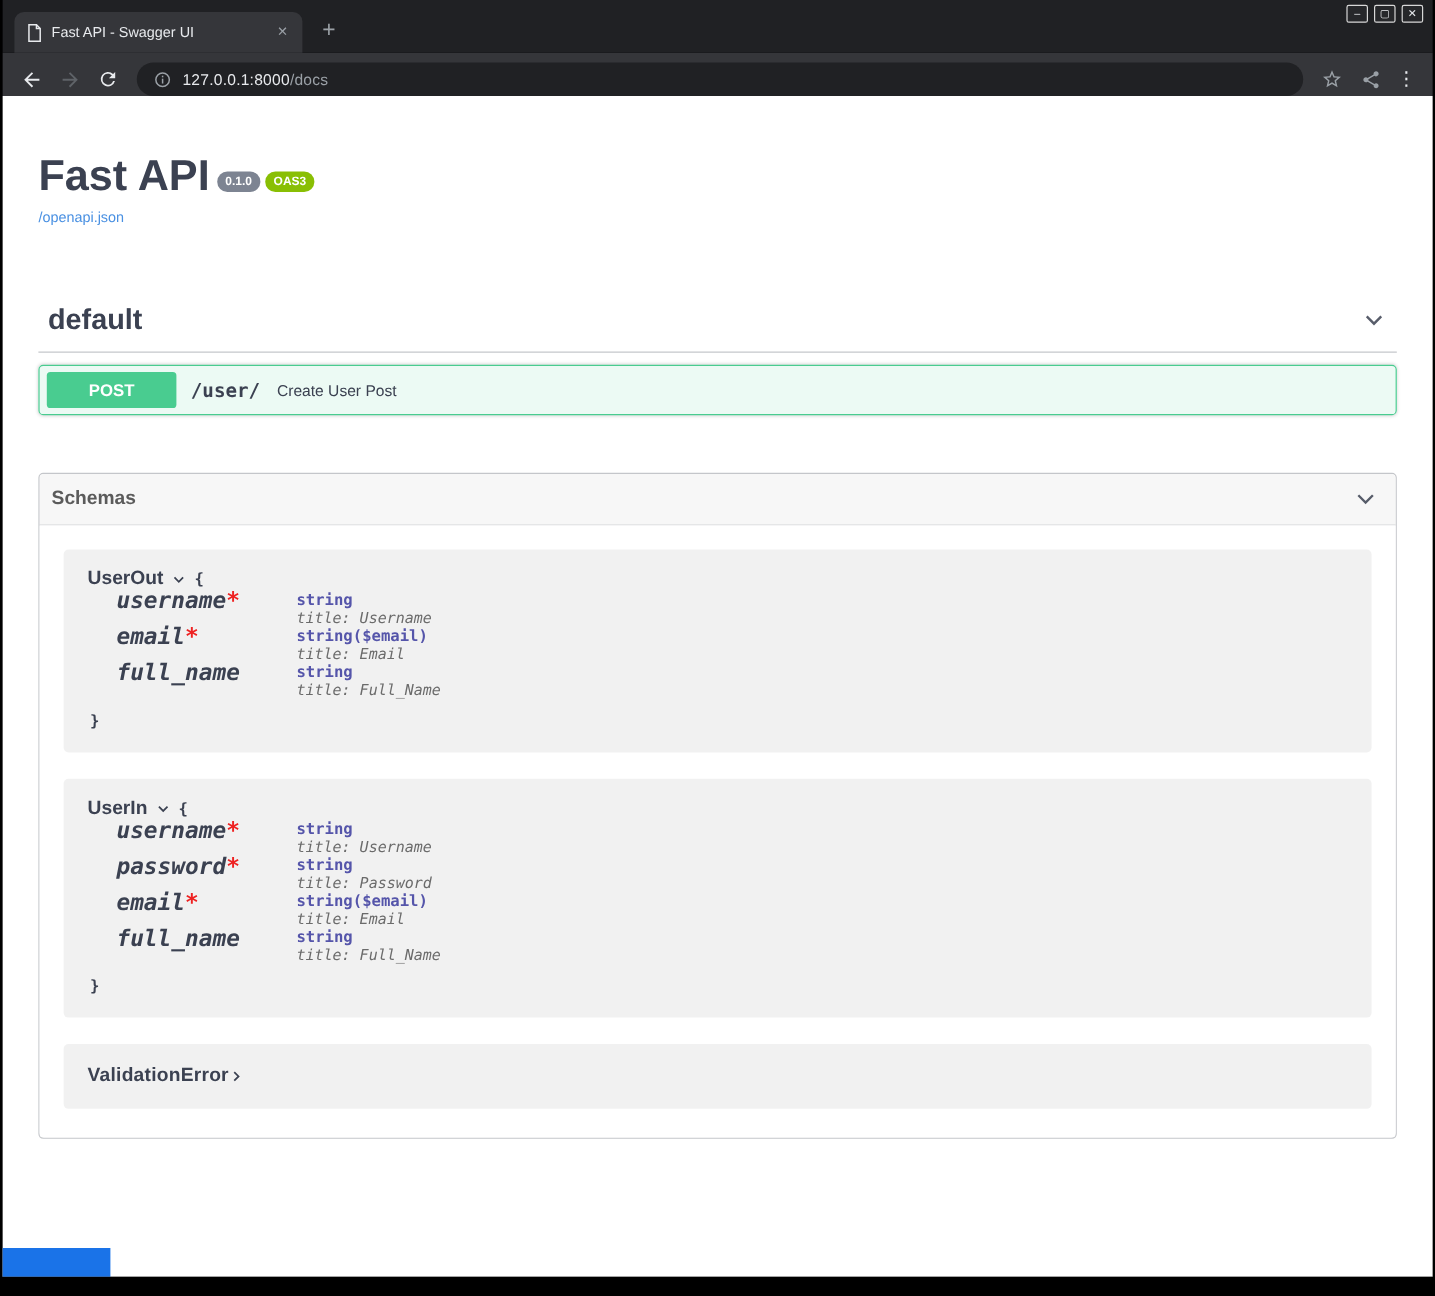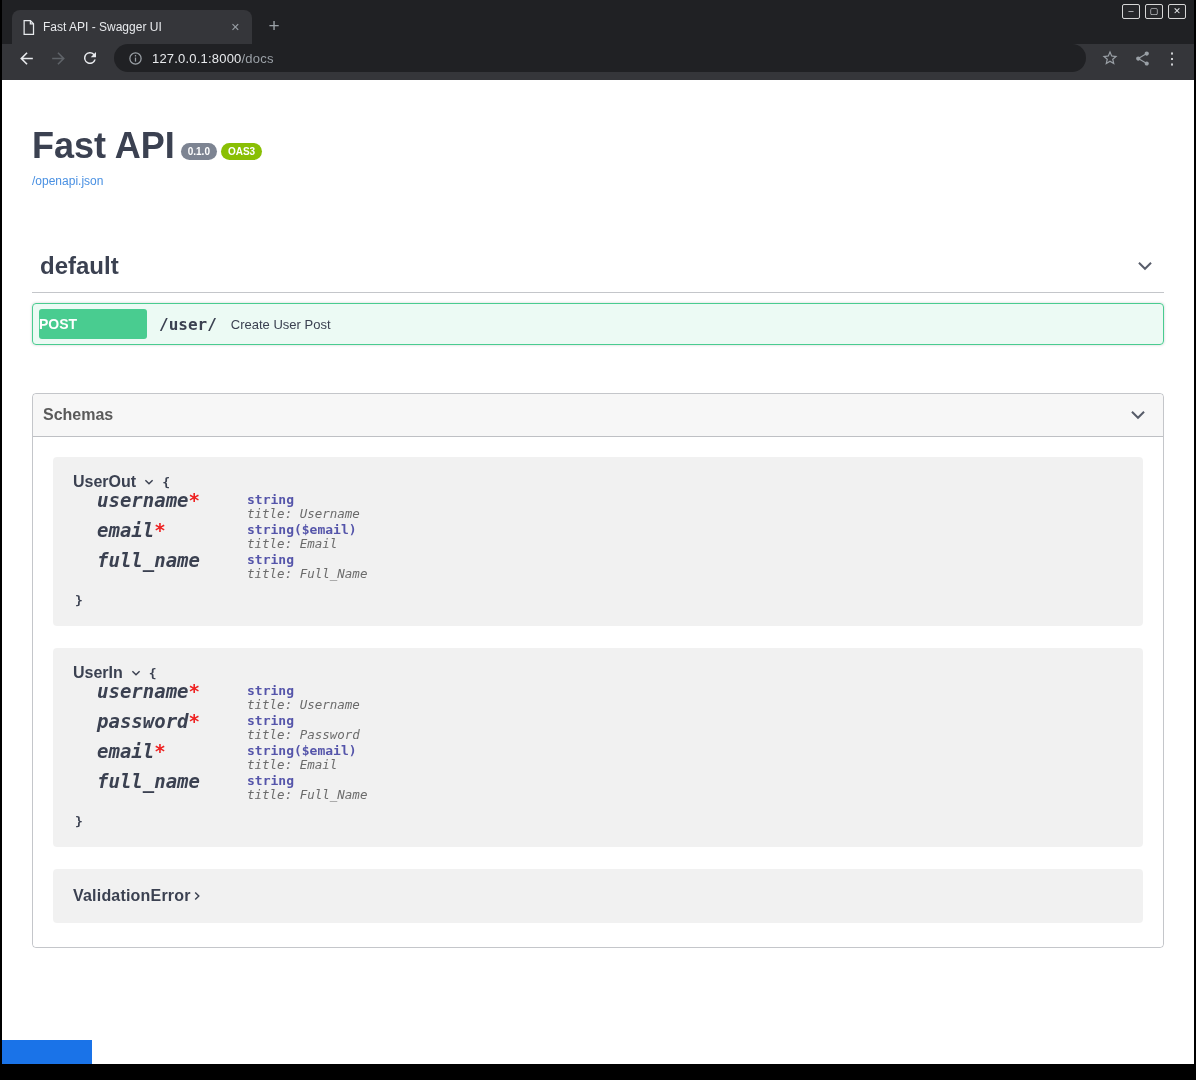--- a/index.html
+++ b/index.html
@@ -25,21 +25,21 @@
   .tabstrip{height:44px;background:var(--frame);position:relative;}
   .win-controls{position:absolute;top:4px;right:8px;display:flex;gap:5px;}
   .win-btn{width:18px;height:15px;border:1px solid #d7d7d7;border-radius:2px;background:#26272a;
     color:#e8eaed;font-size:9px;line-height:13px;text-align:center;cursor:default;}
   .tab{position:absolute;left:10px;top:10px;width:240px;height:34px;background:var(--toolbar);
     border-radius:8px 8px 0 0;display:flex;align-items:center;gap:8px;padding:12px 10px;}
   .tab-title{flex:1;color:#e8eaed;font-size:12px;white-space:nowrap;overflow:hidden;text-overflow:ellipsis;}
   .tab-close{color:#9aa0a6;font-size:11px;line-height:11px;padding:2px;}
   .newtab{position:absolute;left:260px;top:14px;color:#9aa0a6;font-size:19px;line-height:24px;width:24px;text-align:center;}
   
-  .toolbar{height:36px;background:var(--toolbar);display:flex;align-items:flex-start;gap:4px;padding:0 10px;}
+  .toolbar{height:36px;background:var(--toolbar);display:flex;align-items:flex-end;gap:4px;padding:0 10px;}
   .nav-btn{width:28px;height:28px;display:flex;align-items:center;justify-content:center;border-radius:50%;}
   .omnibox{flex:1;height:28px;background:var(--omnibox);border-radius:14px;display:flex;align-items:center;
     gap:9px;padding:0 14px;margin:0 6px;}
   .url{font-size:13px;color:#e8eaed;letter-spacing:.2px;}
   .url .path{color:#9aa0a6;}
   .menu-dots{color:#e8eaed;font-size:16px;width:24px;text-align:center;}
   
   .content{position:absolute;top:80px;left:0;right:0;bottom:16px;background:#fff;overflow:hidden;color:var(--heading);}
   .wrap{padding:48px 30px 0;}
   .info-head{display:flex;align-items:flex-start;}
@@ -50,21 +50,21 @@
   .badge.oas{background:var(--oas-green);margin-left:4px;}
   .spec-link{display:inline-block;margin-top:10px;font-size:12px;color:var(--link-blue);text-decoration:none;}
   
   .tag-head{margin-top:55px;display:flex;align-items:center;justify-content:space-between;
     padding:8px 8px 12px 8px;border-bottom:1px solid rgba(59,65,81,.3);cursor:pointer;}
   .tag-name{font-size:24px;font-weight:bold;color:var(--heading);}
   
   .opblock{margin-top:10px;border:1px solid var(--accent-green);background:rgba(73,204,144,.1);
     border-radius:4px;box-shadow:0 0 3px rgba(0,0,0,.19);display:flex;align-items:center;padding:5px 6px;cursor:pointer;}
   .method-badge{background:var(--accent-green);color:#fff;font-weight:bold;font-size:14px;
-    border-radius:3px;padding:7px 0;width:108px;text-align:left;}
+    border-radius:3px;padding:7px 0;width:108px;text-align:center;}
   .op-path{font-family:"DejaVu Sans Mono",monospace;font-weight:bold;font-size:16px;color:var(--heading);margin-left:12px;}
   .op-summary{font-size:13px;color:var(--heading);margin-left:14px;}
   
   .models{margin-top:48px;border:1px solid rgba(59,65,81,.3);border-radius:4px;margin-bottom:17px;}
   .models-head{display:flex;align-items:center;justify-content:space-between;background:#f7f7f7;
     padding:10px 14px 10px 10px;border-bottom:1px solid rgba(59,65,81,.3);border-radius:4px 4px 0 0;cursor:pointer;}
   .models-title{font-size:16px;font-weight:bold;color:#5b5b5b;}
   .models-body{padding:20px 20px 2px;background:#fff;border-radius:0 0 4px 4px;}
   .model-box{background:rgba(0,0,0,.055);border-radius:4px;margin-bottom:22px;padding:16px 20px 18px;}
   .model-title-row{display:flex;align-items:center;gap:7px;cursor:pointer;}

